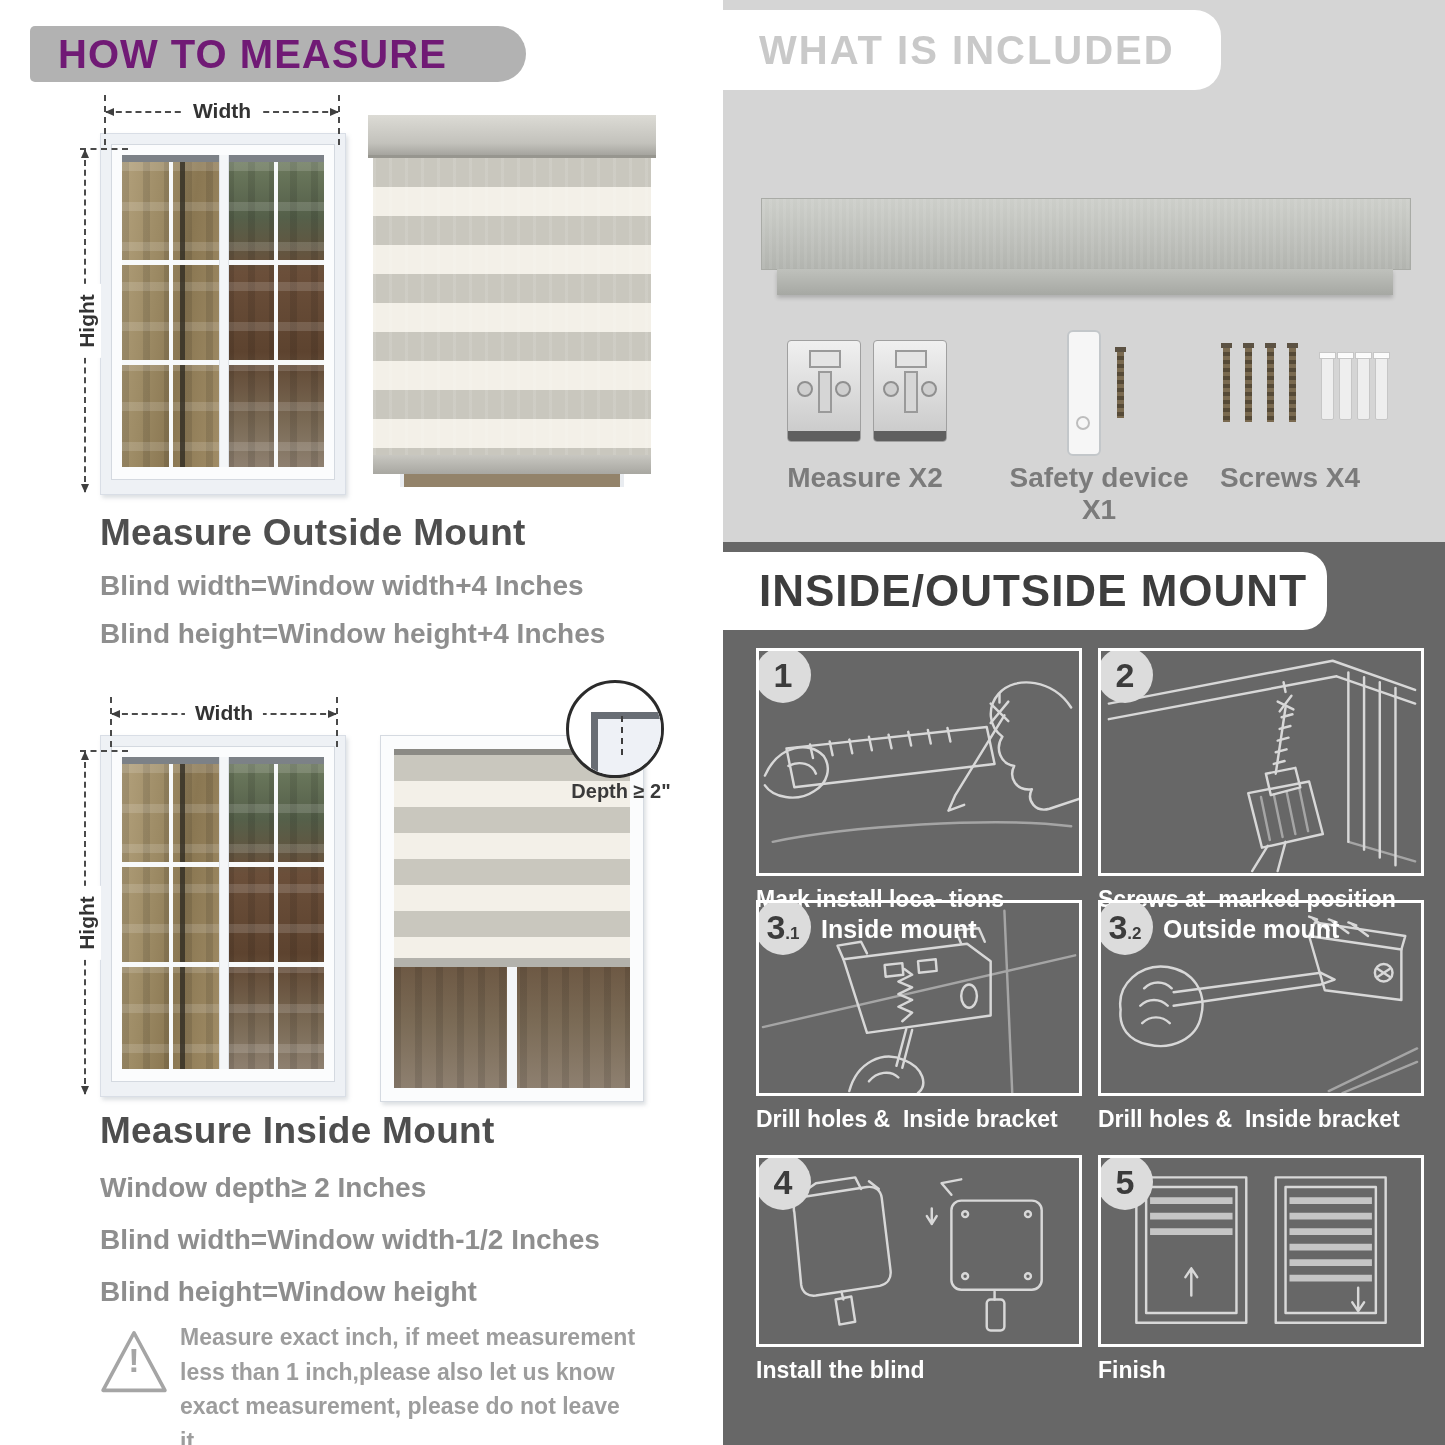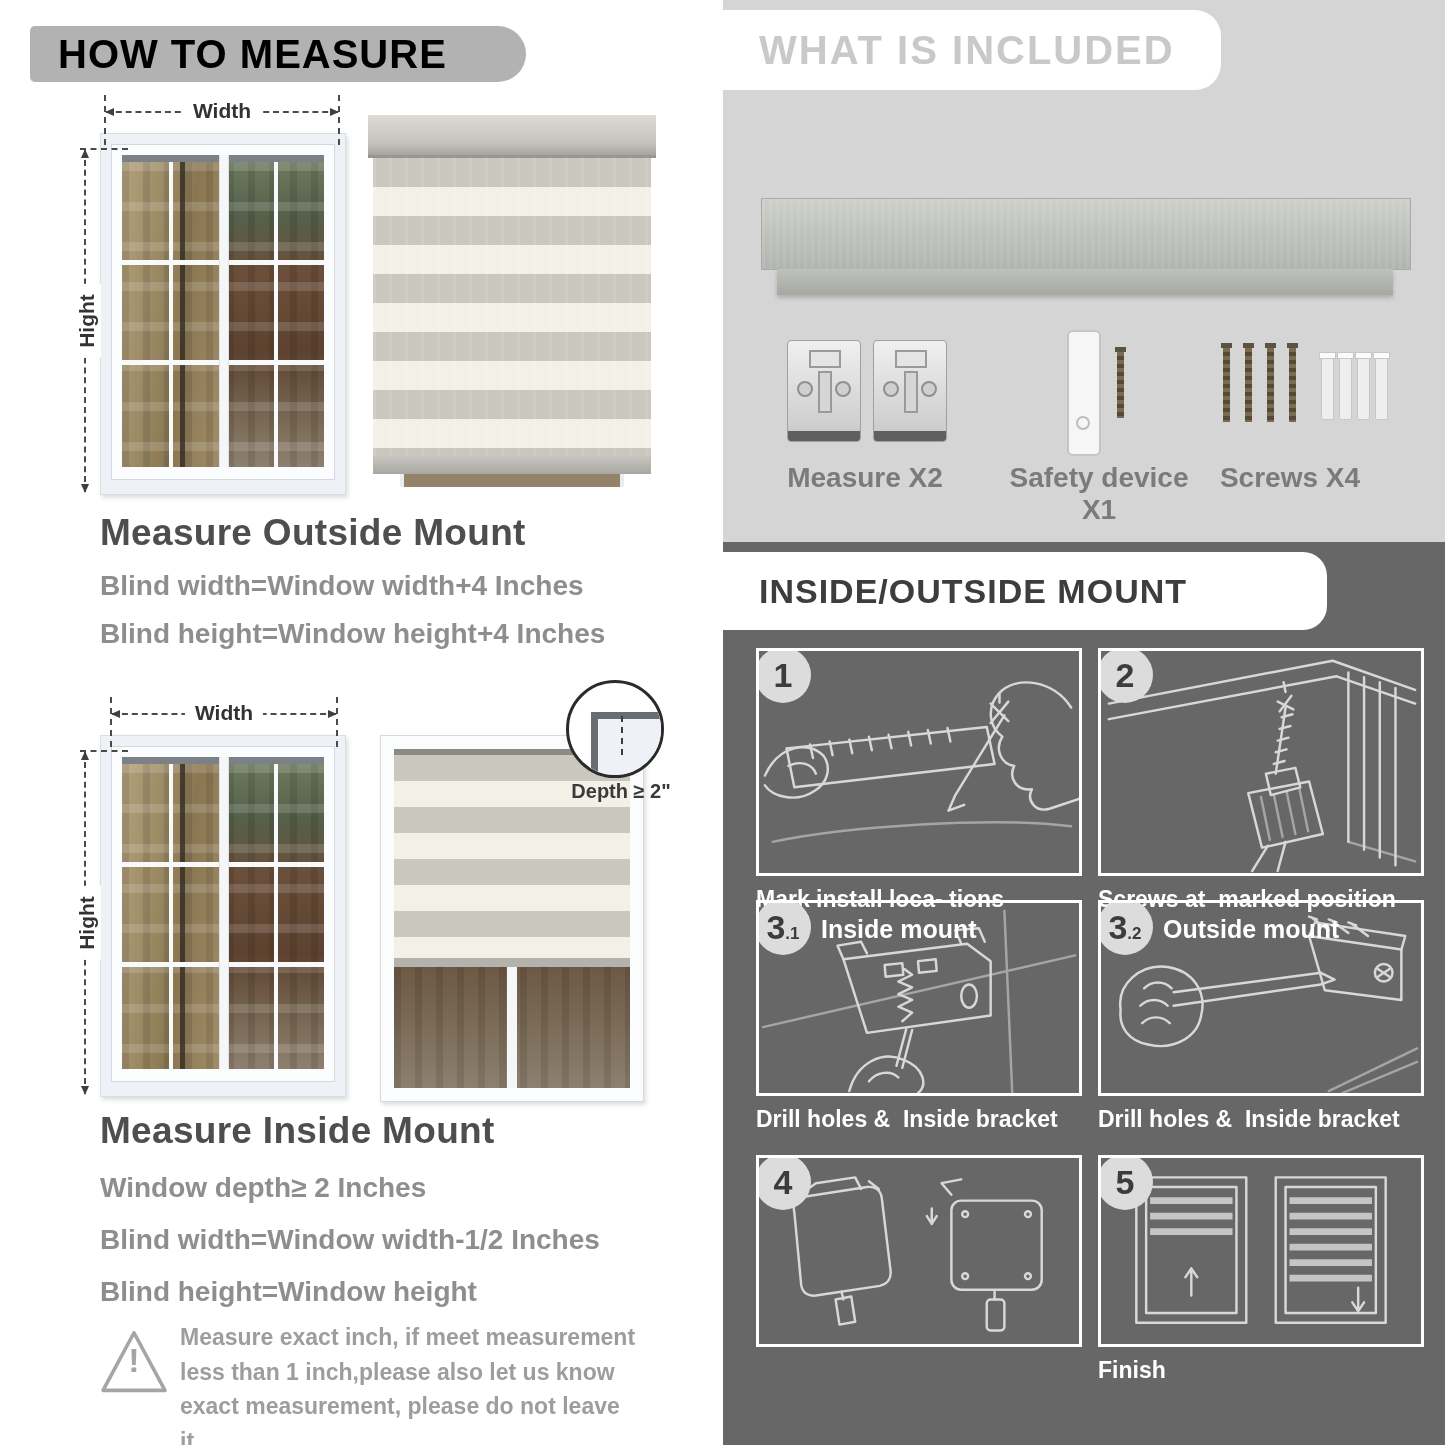--- a/index.html
+++ b/index.html
@@ -1,21 +1,21 @@
 <!DOCTYPE html>
 <html><head>
 <meta charset="utf-8">
 <style>
   html,body{margin:0;padding:0;background:#fff;}
   #root{position:relative;width:1445px;height:1445px;background:#fff;overflow:hidden;
         font-family:"Liberation Sans","DejaVu Sans",sans-serif;font-weight:bold;}
   .abs{position:absolute;}
 
   
-  .lheader{left:30px;top:26px;width:468px;height:56px;background:#b2b2b2;color:#000000;
+  .lheader{left:30px;top:26px;width:468px;height:56px;background:#b2b2b2;color:#701a75;
            border-radius:6px 34px 34px 6px;font-size:40px;line-height:56px;
            padding-left:28px;letter-spacing:1px;}
   .sec-title{font-size:37px;color:#4e4e4e;letter-spacing:.3px;}
   .sec-line{font-size:28px;color:#8e8e8e;white-space:pre-wrap;}
 
   
   .winfig{width:246px;height:362px;}
   .win-outer{position:absolute;inset:0;background:#eef1f5;border:1px solid #d9dee6;
              box-shadow:2px 3px 4px rgba(120,130,145,.25);}
   .win-frame{position:absolute;left:11px;top:11px;right:11px;bottom:15px;background:#fbfcfd;
@@ -118,21 +118,21 @@
   .screw.sm{height:66px;}
   .anchor{position:absolute;width:11px;height:62px;background:rgba(255,255,255,.6);
           border:1px solid #c6c6c6;border-radius:2px;}
   .anchor::before{content:"";position:absolute;left:-3px;top:-5px;width:15px;height:5px;
                   background:rgba(255,255,255,.9);border:1px solid #c6c6c6;}
   .plabel{position:absolute;top:462px;text-align:center;font-size:28px;color:#7b7b7b;}
 
   
   .rbot{left:723px;top:542px;width:722px;height:903px;background:#676767;}
   .mnt-header{position:absolute;left:0;top:10px;width:604px;height:78px;background:#fff;
-              border-radius:0 24px 24px 0;color:#3d3d3d;font-size:34px;line-height:78px;
+              border-radius:0 24px 24px 0;color:#3d3d3d;font-size:44px;line-height:78px;
               padding-left:36px;letter-spacing:1px;box-sizing:border-box;}
   .step{position:absolute;width:326px;}
   .panel{position:relative;border:3px solid #fff;overflow:hidden;box-sizing:border-box;width:326px;}
   .p228{height:228px;} .p196{height:196px;} .p192{height:192px;}
   .badge{position:absolute;left:-4px;top:-4px;width:56px;height:56px;border-radius:50%;
          background:#dcdcdc;color:#3c3c3c;display:flex;align-items:center;justify-content:center;
          font-size:34px;z-index:2;}
   .bsub{font-size:17px;margin-top:14px;}
   .pl{position:absolute;left:62px;top:12px;font-size:25px;color:#fff;z-index:2;}
   .caption{margin-top:10px;font-size:23px;color:#fff;white-space:pre-wrap;}
@@ -390,20 +390,21 @@
           <circle class="ln" cx="210" cy="58" r="3"></circle>
             <circle class="ln" cx="274" cy="58" r="3"></circle>
           <circle class="ln" cx="210" cy="122" r="3"></circle>
             <circle class="ln" cx="274" cy="122" r="3"></circle>
           <path class="ln" d="M196,38 L186,26 L206,22"></path>
           <path class="ln" d="M176,52 l0,16 M176,68 l-5,-8 M176,68 l5,-8"></path>
           <rect class="ln" x="232" y="146" width="18" height="32" rx="4"></rect>
           <path class="ln" d="M240,138 l0,8"></path>
         </svg>
       </div>
+      <div class="caption">Install the blind</div>
     </div>
 
     <div class="step" style="left:375px;top:613px;">
       <div class="panel p192">
         <div class="badge">
           <span>5</span>
             <span class="bsub"></span>
         </div>
         <svg class="art" viewBox="0 0 326 192" preserveAspectRatio="none">
           <rect class="ln" x="36" y="20" width="112" height="150"></rect>

